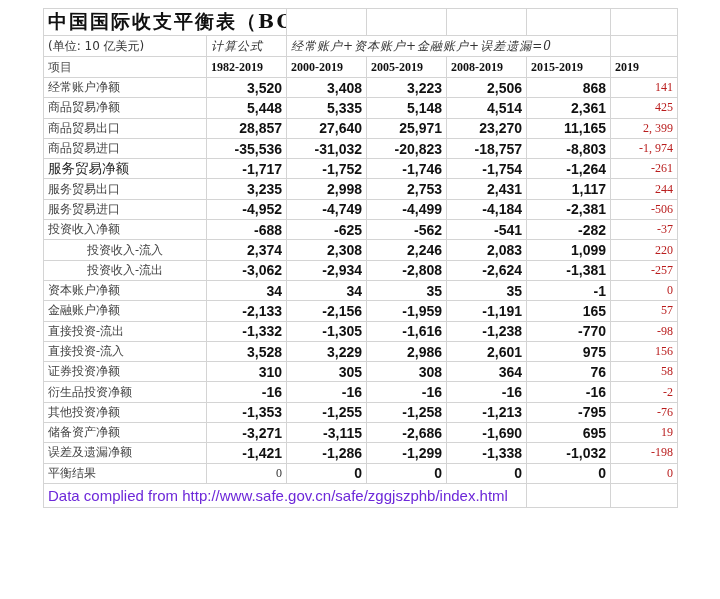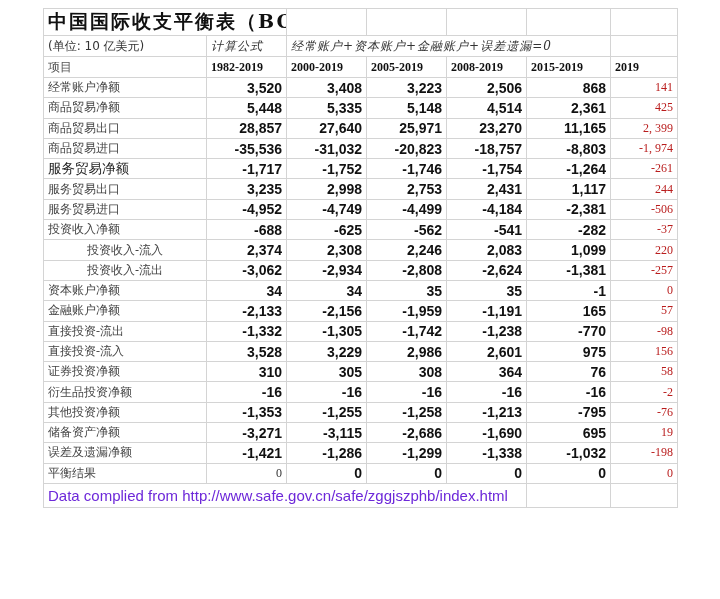--- a/index.html
+++ b/index.html
@@ -172,21 +172,21 @@
         <td class="num">-2,156</td>
         <td class="num">-1,959</td>
         <td class="num">-1,191</td>
         <td class="num">165</td>
         <td class="y19">57</td>
       </tr>
       <tr>
         <td class="lbl lvl4">直接投资-流出</td>
         <td class="num">-1,332</td>
         <td class="num">-1,305</td>
-        <td class="num">-1,742</td>
+        <td class="num">-1,616</td>
         <td class="num">-1,238</td>
         <td class="num">-770</td>
         <td class="y19">-98</td>
       </tr>
       <tr>
         <td class="lbl lvl4">直接投资-流入</td>
         <td class="num">3,528</td>
         <td class="num">3,229</td>
         <td class="num">2,986</td>
         <td class="num">2,601</td>

